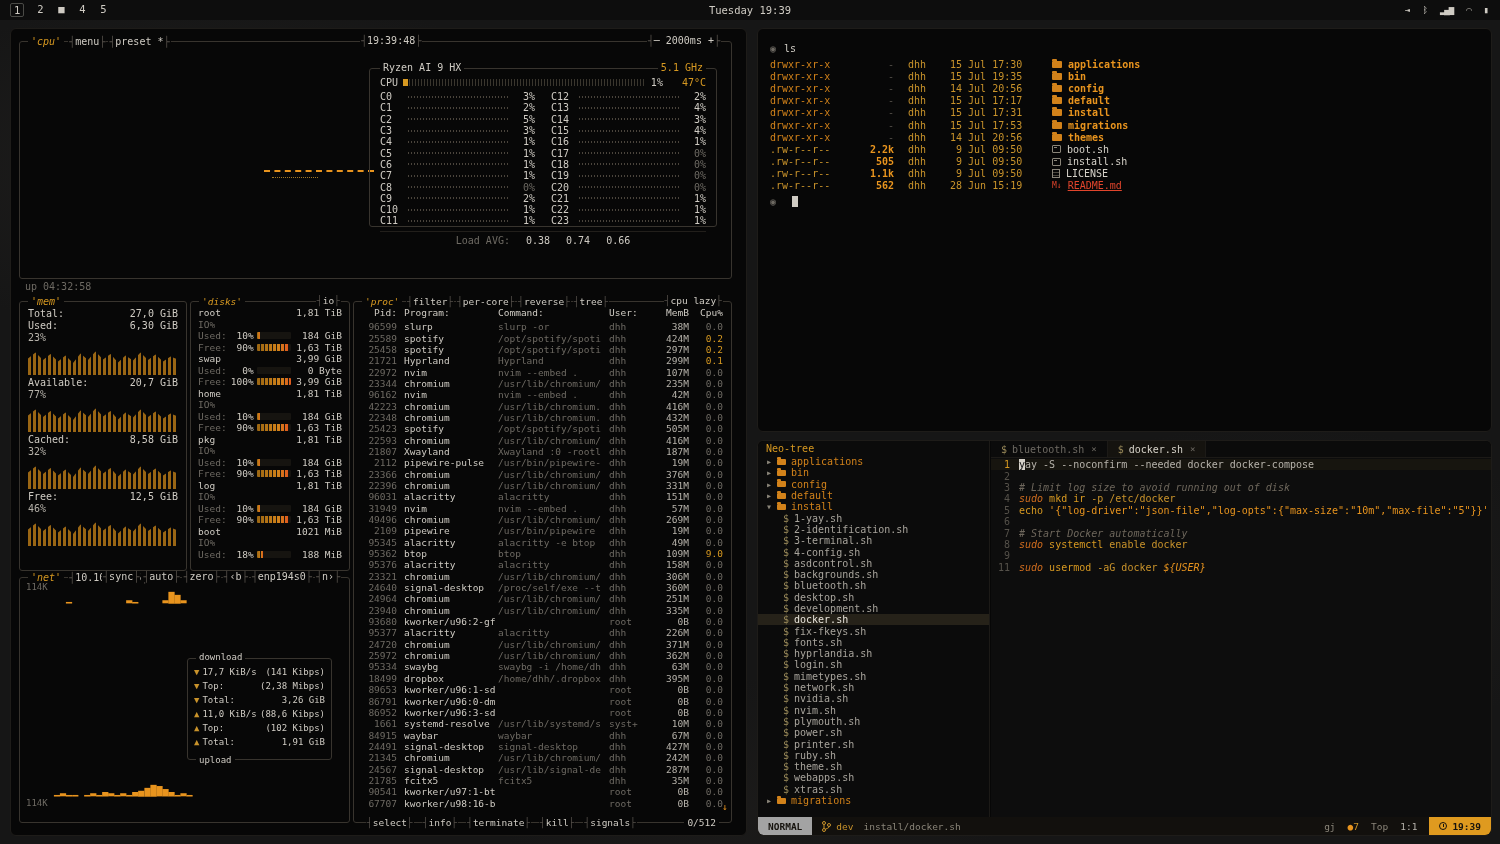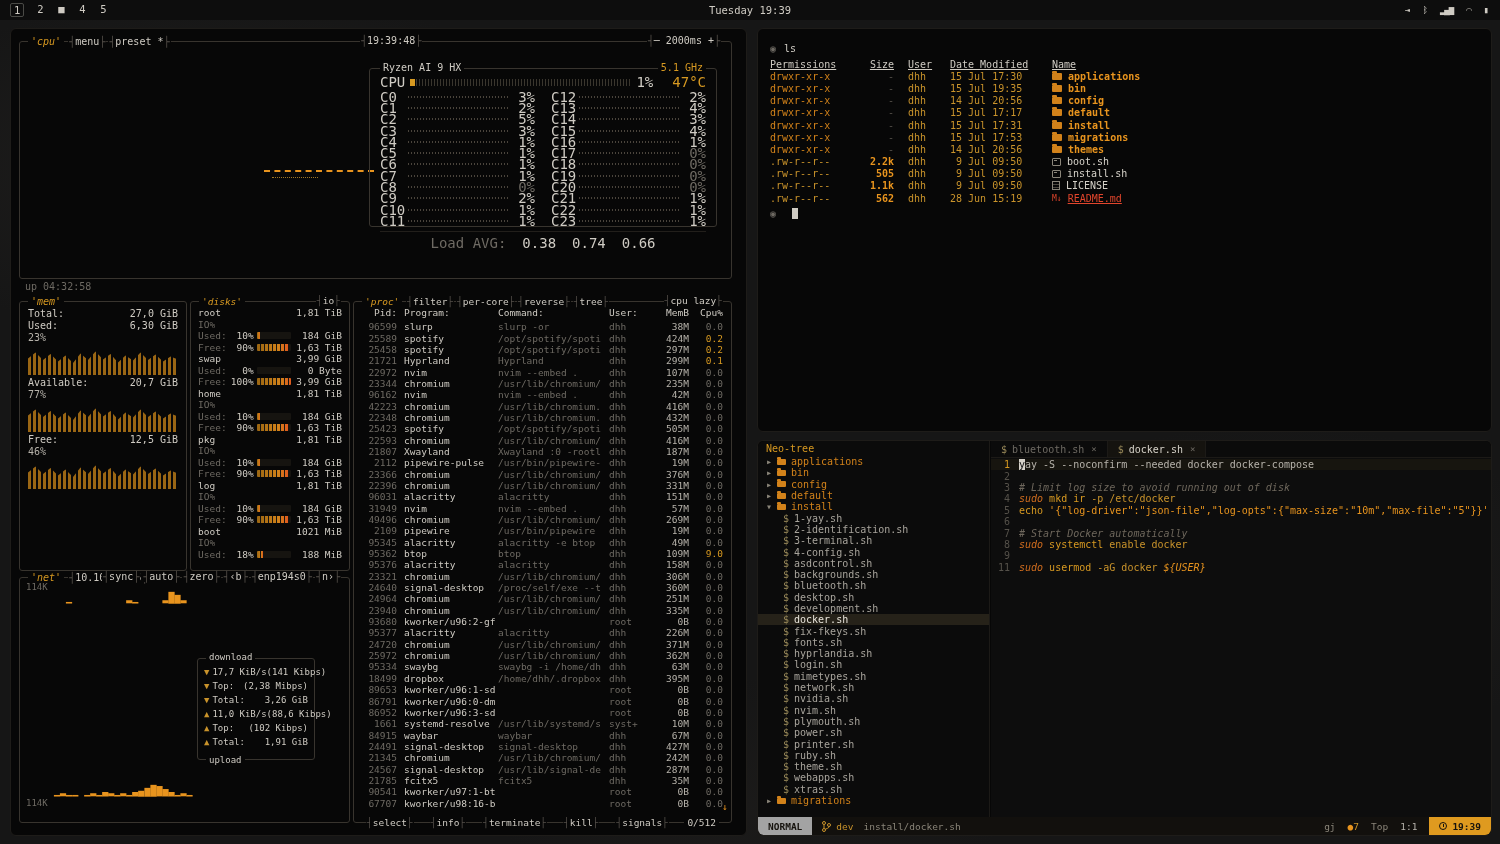--- a/index.html
+++ b/index.html
@@ -40,21 +40,21 @@
   .cpu-box{left:8px;top:12px;width:713px;height:238px;}
   .cpu-time{position:absolute;top:-7px;left:340px;}
   .cpu-int{position:absolute;top:-7px;right:10px;}
   .uptime{position:absolute;left:14px;top:252px;color:var(--dim);}
   .cpu-dash{position:absolute;left:244px;top:128px;width:110px;border-top:2px dashed var(--orange);}
   .cpu-dash2{position:absolute;left:252px;top:135px;width:46px;border-top:1px dotted var(--amber);opacity:.8;}
 
   .ryzen{position:absolute;right:14px;top:26px;width:348px;height:159px;border:1px solid var(--bd);border-radius:3px;}
   .ryzen-title{position:absolute;top:-7px;left:10px;background:var(--bg);padding:0 3px;color:var(--txt);}
   .ryzen-freq{position:absolute;top:-7px;right:10px;background:var(--bg);padding:0 3px;color:var(--gold);}
-  .ryzen-in{position:absolute;inset:7px 10px 4px 10px;font-size:14px;}
+  .ryzen-in{position:absolute;inset:7px 10px 4px 10px;font-size:10px;}
   .cpu-row{display:flex;align-items:center;gap:5px;height:12px;}
   .cpu-meter{flex:1;height:7px;background:repeating-linear-gradient(90deg,#3a362e 0 1px,transparent 1px 3px);position:relative;border-radius:1px;}
   .cpu-meter i{position:absolute;left:0;top:0;bottom:0;width:2%;background:var(--gold);}
   .cpu-temp{color:var(--gold);margin-left:14px;}
   .core-grid{display:grid;grid-template-columns:1fr 1fr;column-gap:16px;margin-top:3px;}
   .core-row{display:flex;align-items:center;gap:4px;height:11.3px;}
   .core-label{width:24px;color:var(--txt);}
   .core-leader{flex:1;height:2px;background:repeating-linear-gradient(90deg,#4a443c 0 1px,transparent 1px 3px);}
   .core-pct{width:22px;text-align:right;color:var(--txt);}
   .core-pct.dimm{color:var(--dim);}
@@ -80,41 +80,41 @@
   .meter i{display:block;height:100%;background:linear-gradient(90deg,#9a6612,#d2821a 70%,#e05a1e);
     -webkit-mask-image:repeating-linear-gradient(90deg,#000 0 3px,transparent 3px 4px);
     mask-image:repeating-linear-gradient(90deg,#000 0 3px,transparent 3px 4px);}
   .dval2{width:48px;text-align:right;color:var(--txt);}
   .disk .kv{height:11.5px;}
 
   .net-box{left:8px;top:548px;width:331px;height:246px;}
   .net-ctl{position:absolute;top:-7px;right:8px;display:flex;gap:2px;}
   .net-scale{position:absolute;color:var(--dim);font-size:9px;}
   .spark{position:absolute;color:var(--orange);font-size:10px;white-space:pre;letter-spacing:0;}
-  .dl-box{position:absolute;left:177px;top:80px;width:118px;height:102px;border:1px solid var(--bd);border-radius:3px;background:var(--bg);font-size:9px;}
+  .dl-box{position:absolute;left:167px;top:80px;width:145px;height:102px;border:1px solid var(--bd);border-radius:3px;background:var(--bg);font-size:9px;}
   .dl-title{position:absolute;top:-7px;left:8px;background:var(--bg);padding:0 3px;color:var(--txt);}
   .ul-title{position:absolute;bottom:-6px;left:8px;background:var(--bg);padding:0 3px;color:var(--txt);}
   .dl-in{position:absolute;inset:6px 6px;}
   .nrow{display:flex;justify-content:space-between;height:14px;align-items:center;white-space:pre;}
   .arr{color:var(--amber);margin-right:3px;}
 
   .proc-box{left:342px;top:272px;width:379px;height:522px;font-size:9.5px;}
   .proc-mode{position:absolute;top:-7px;right:8px;}
   .proc-head{position:absolute;top:5px;left:8px;right:8px;display:flex;color:var(--txt);}
   .proc-rows{position:absolute;top:19px;bottom:14px;left:8px;right:8px;overflow:hidden;}
   .prow{display:flex;height:11.35px;align-items:center;white-space:pre;}
   .c-pid{width:42px;text-align:right;padding-right:7px;color:var(--dim);}
   .c-prog{width:94px;color:var(--txt);overflow:hidden;}
   .c-cmd{flex:1;color:var(--dim);overflow:hidden;}
   .c-user{width:40px;color:var(--dim);}
   .c-mem{width:40px;text-align:right;color:var(--mut);}
   .c-cpu{width:34px;text-align:right;color:var(--dim);}
   .c-cpu.hot{color:var(--gold);}
   .proc-head .c-pid,.proc-head .c-prog,.proc-head .c-cmd,.proc-head .c-user,.proc-head .c-mem,.proc-head .c-cpu{color:var(--txt);}
-  .proc-footer{position:absolute;bottom:-6px;left:12px;display:flex;gap:16px;}
+  .proc-footer{position:absolute;bottom:-6px;left:12px;display:flex;gap:8px;}
   .proc-count{position:absolute;bottom:-6px;right:12px;background:var(--bg);padding:0 3px;}
   .scroll-down{position:absolute;right:3px;bottom:10px;color:var(--orange);}
 
   
   .lsterm{left:757px;top:28px;width:735px;height:404px;padding:12px 12px;font-size:10px;}
   .lsprompt{display:flex;align-items:center;height:14px;margin-bottom:3px;}
   .psym{color:var(--dim);margin-right:8px;}
   .pcmd{color:var(--txt);}
   .cursorblock{display:inline-block;width:6px;height:11px;background:#cfcbc3;margin-left:8px;}
   .lsrow{display:flex;height:12.2px;align-items:center;white-space:pre;}
@@ -377,20 +377,25 @@
       </div>
       <div id="mem-stats">
           <div class="mem-stat">
             <div class="kv"><span>Used:</span><span>6,30 GiB</span></div>
             <div class="pct">23%</div>
             <div class="wave"></div>
           </div>
           <div class="mem-stat">
             <div class="kv"><span>Available:</span><span>20,7 GiB</span></div>
             <div class="pct">77%</div>
+            <div class="wave"></div>
+          </div>
+          <div class="mem-stat">
+            <div class="kv"><span>Cached:</span><span>8,58 GiB</span></div>
+            <div class="pct">32%</div>
             <div class="wave"></div>
           </div>
           <div class="mem-stat">
             <div class="kv"><span>Free:</span><span>12,5 GiB</span></div>
             <div class="pct">46%</div>
             <div class="wave"></div>
           </div>
         </div>
     </div>
   </div>
@@ -621,21 +626,20 @@
       </div>
     <span class="btitle proc-count">0/512</span>
   </div>
 </div>
 
 <div class="win lsterm">
   <div class="lsprompt">
     <span class="psym">◉</span>
     <span class="pcmd">ls</span>
   </div>
-  <div class="lsrow lshead" id="ls-head"><span class="l-perm">Permissions</span><span class="l-size">Size</span><span class="l-user">User</span><span class="l-date">Date Modified</span><span class="l-name">Name</span></div>
   <div id="ls-rows">
       <div class="lsrow"><span class="l-perm p-dir">drwxr-xr-x</span><span class="l-size s-dir">-</span><span class="l-user u">dhh</span><span class="l-date dt">15 Jul 17:30</span><span class="l-name"><span class="fico ficon-folder"></span><span class="n-dir">applications</span></span></div>
       <div class="lsrow"><span class="l-perm p-dir">drwxr-xr-x</span><span class="l-size s-dir">-</span><span class="l-user u">dhh</span><span class="l-date dt">15 Jul 19:35</span><span class="l-name"><span class="fico ficon-folder"></span><span class="n-dir">bin</span></span></div>
       <div class="lsrow"><span class="l-perm p-dir">drwxr-xr-x</span><span class="l-size s-dir">-</span><span class="l-user u">dhh</span><span class="l-date dt">14 Jul 20:56</span><span class="l-name"><span class="fico ficon-folder"></span><span class="n-dir">config</span></span></div>
       <div class="lsrow"><span class="l-perm p-dir">drwxr-xr-x</span><span class="l-size s-dir">-</span><span class="l-user u">dhh</span><span class="l-date dt">15 Jul 17:17</span><span class="l-name"><span class="fico ficon-folder"></span><span class="n-dir">default</span></span></div>
       <div class="lsrow"><span class="l-perm p-dir">drwxr-xr-x</span><span class="l-size s-dir">-</span><span class="l-user u">dhh</span><span class="l-date dt">15 Jul 17:31</span><span class="l-name"><span class="fico ficon-folder"></span><span class="n-dir">install</span></span></div>
       <div class="lsrow"><span class="l-perm p-dir">drwxr-xr-x</span><span class="l-size s-dir">-</span><span class="l-user u">dhh</span><span class="l-date dt">15 Jul 17:53</span><span class="l-name"><span class="fico ficon-folder"></span><span class="n-dir">migrations</span></span></div>
       <div class="lsrow"><span class="l-perm p-dir">drwxr-xr-x</span><span class="l-size s-dir">-</span><span class="l-user u">dhh</span><span class="l-date dt">14 Jul 20:56</span><span class="l-name"><span class="fico ficon-folder"></span><span class="n-dir">themes</span></span></div>
       <div class="lsrow"><span class="l-perm p-file">.rw-r--r--</span><span class="l-size s-file">2.2k</span><span class="l-user u">dhh</span><span class="l-date dt"> 9 Jul 09:50</span><span class="l-name"><span class="fico ficon-script"></span><span class="n-script">boot.sh</span></span></div>
       <div class="lsrow"><span class="l-perm p-file">.rw-r--r--</span><span class="l-size s-file">505</span><span class="l-user u">dhh</span><span class="l-date dt"> 9 Jul 09:50</span><span class="l-name"><span class="fico ficon-script"></span><span class="n-script">install.sh</span></span></div>

